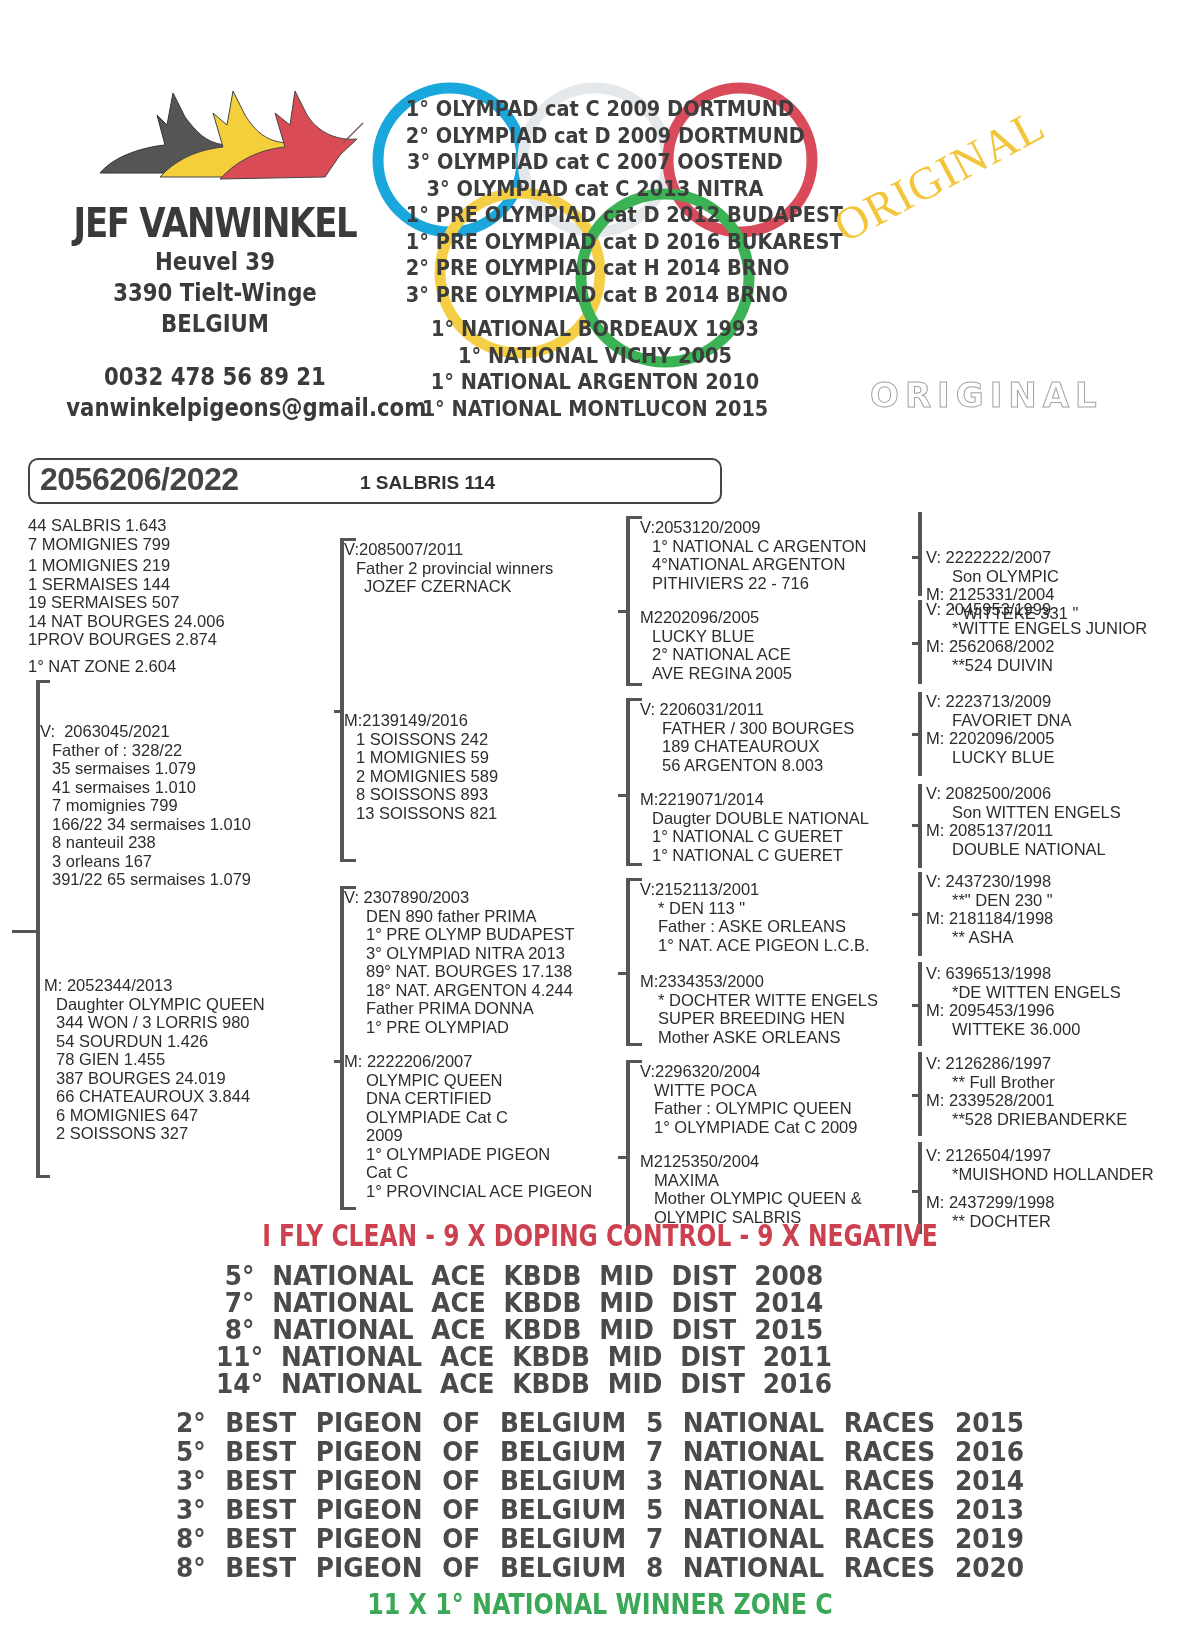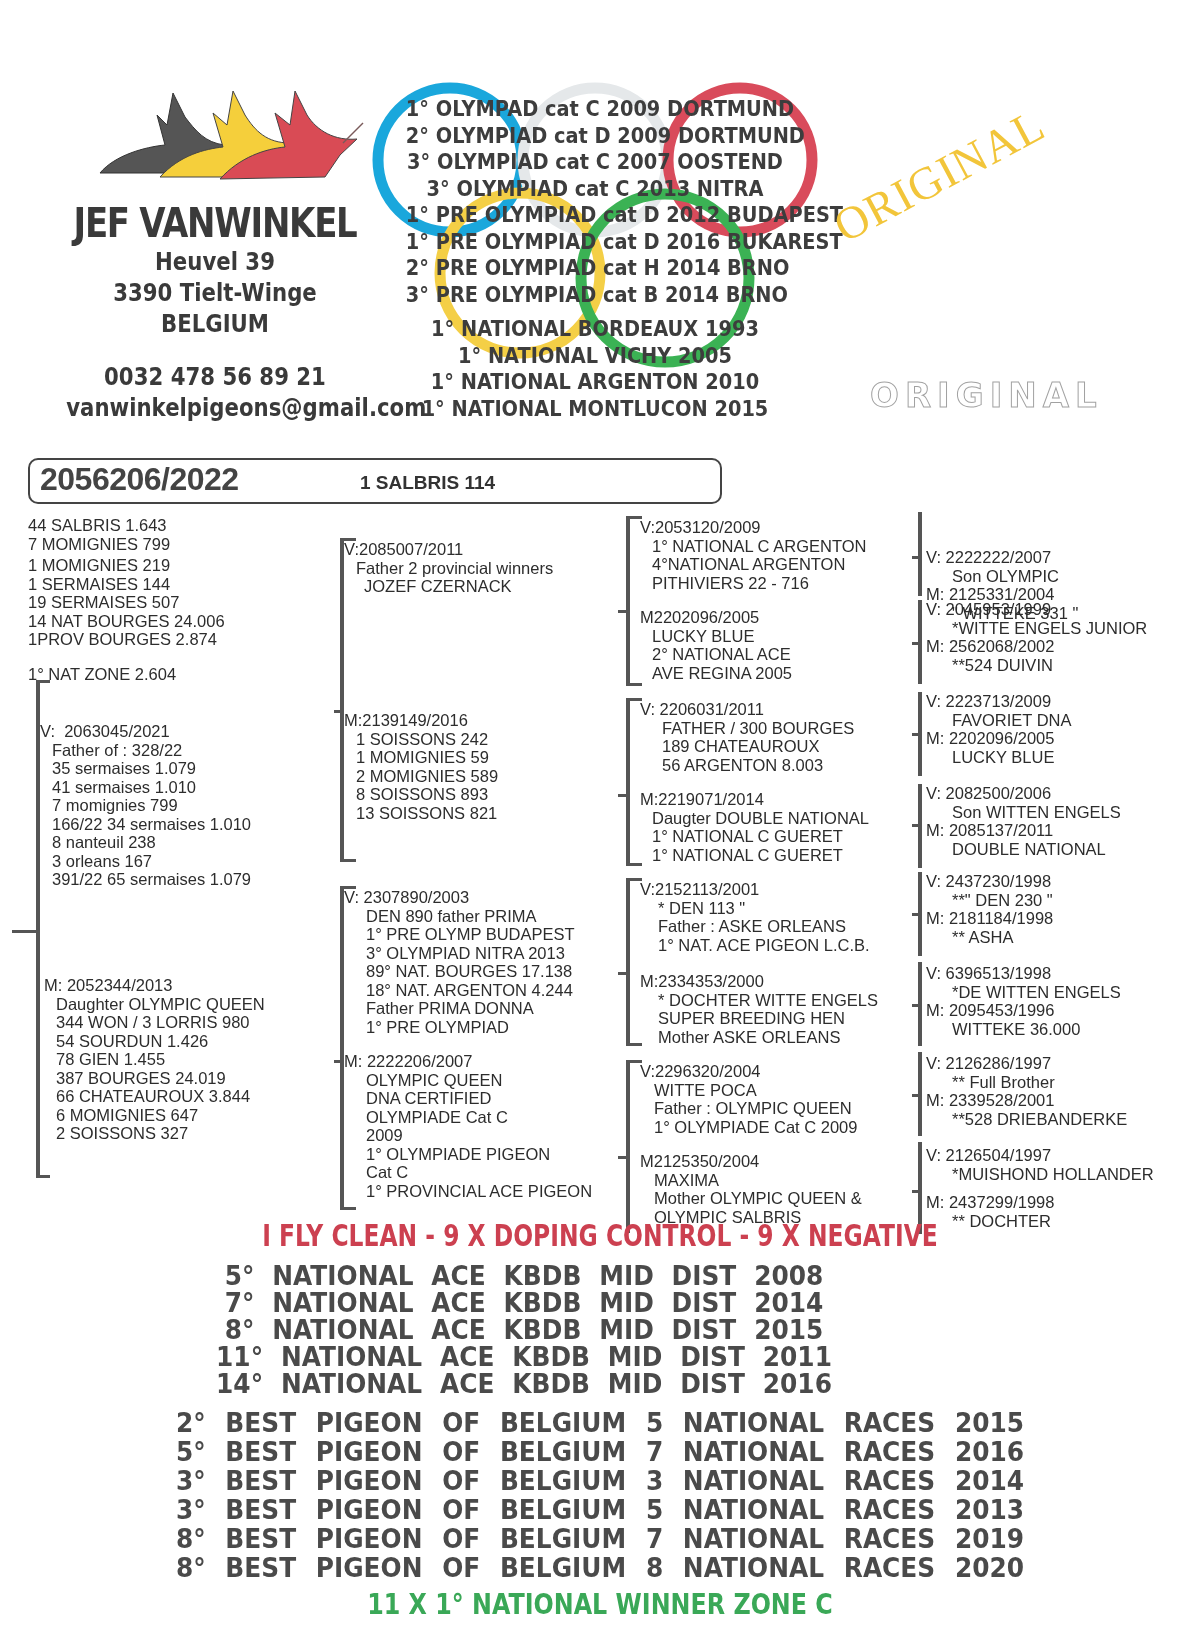--- a/index.html
+++ b/index.html
@@ -92,21 +92,21 @@
 <div class="abs ringresult">1 SALBRIS 114</div>
 
 <div class="abs ptxt" style="left:28px;top:516px;">
   <span class="l">44 SALBRIS 1.643</span>
   <span class="l">7 MOMIGNIES 799</span>
   <span class="l" style="margin-top:3px">1 MOMIGNIES 219</span>
   <span class="l">1 SERMAISES 144</span>
   <span class="l">19 SERMAISES 507</span>
   <span class="l">14 NAT BOURGES 24.006</span>
   <span class="l">1PROV BOURGES 2.874</span>
-  <span class="l" style="margin-top:16px">1° NAT ZONE 2.604</span>
+  <span class="l" style="margin-top:8px">1° NAT ZONE 2.604</span>
 </div>
 
 <div class="abs tick" style="left:12px;top:930px;width:26px;"></div>
 
 <div class="abs bracket bk-top bk-bot" style="left:36px;top:680px;width:10px;height:492px;"></div>
 
 <div class="abs ptxt" style="left:40px;top:682px;margin-top:40px;">
   <span class="l"><span>V:</span>&nbsp;&nbsp;<span>2063045/2021</span></span>
   <span class="l ind">Father of : 328/22</span>
   <span class="l ind">35 sermaises 1.079</span>

